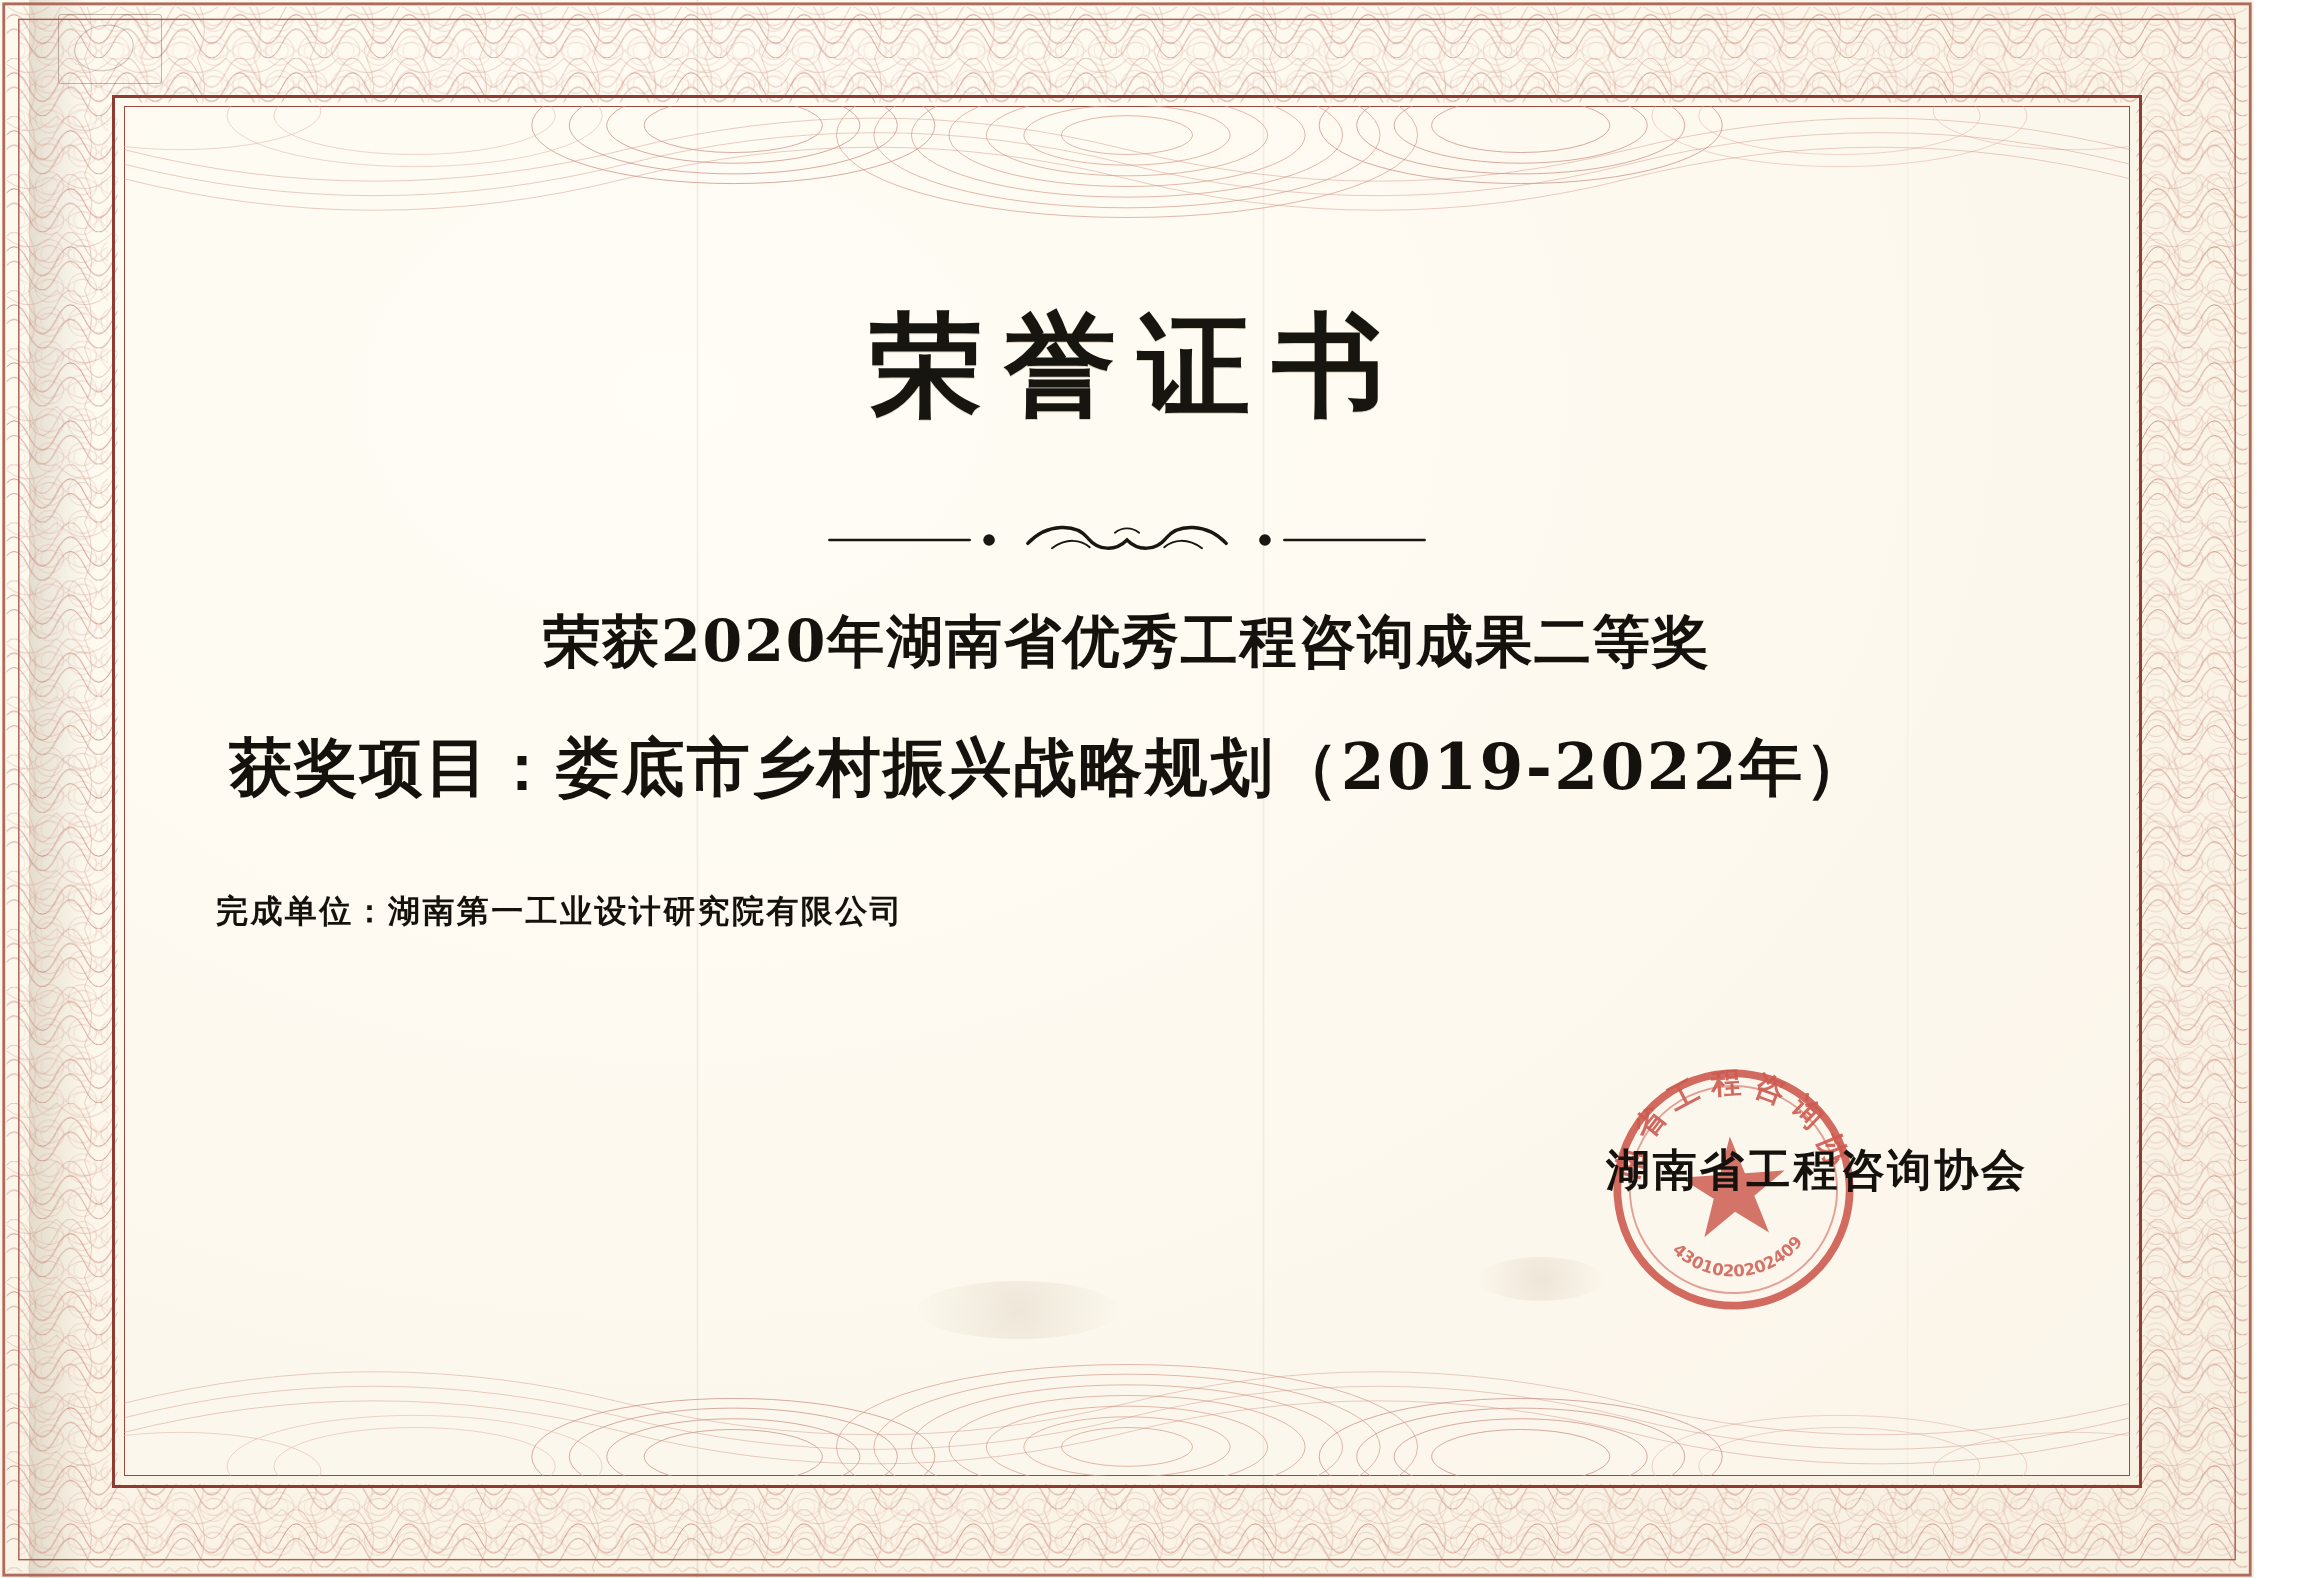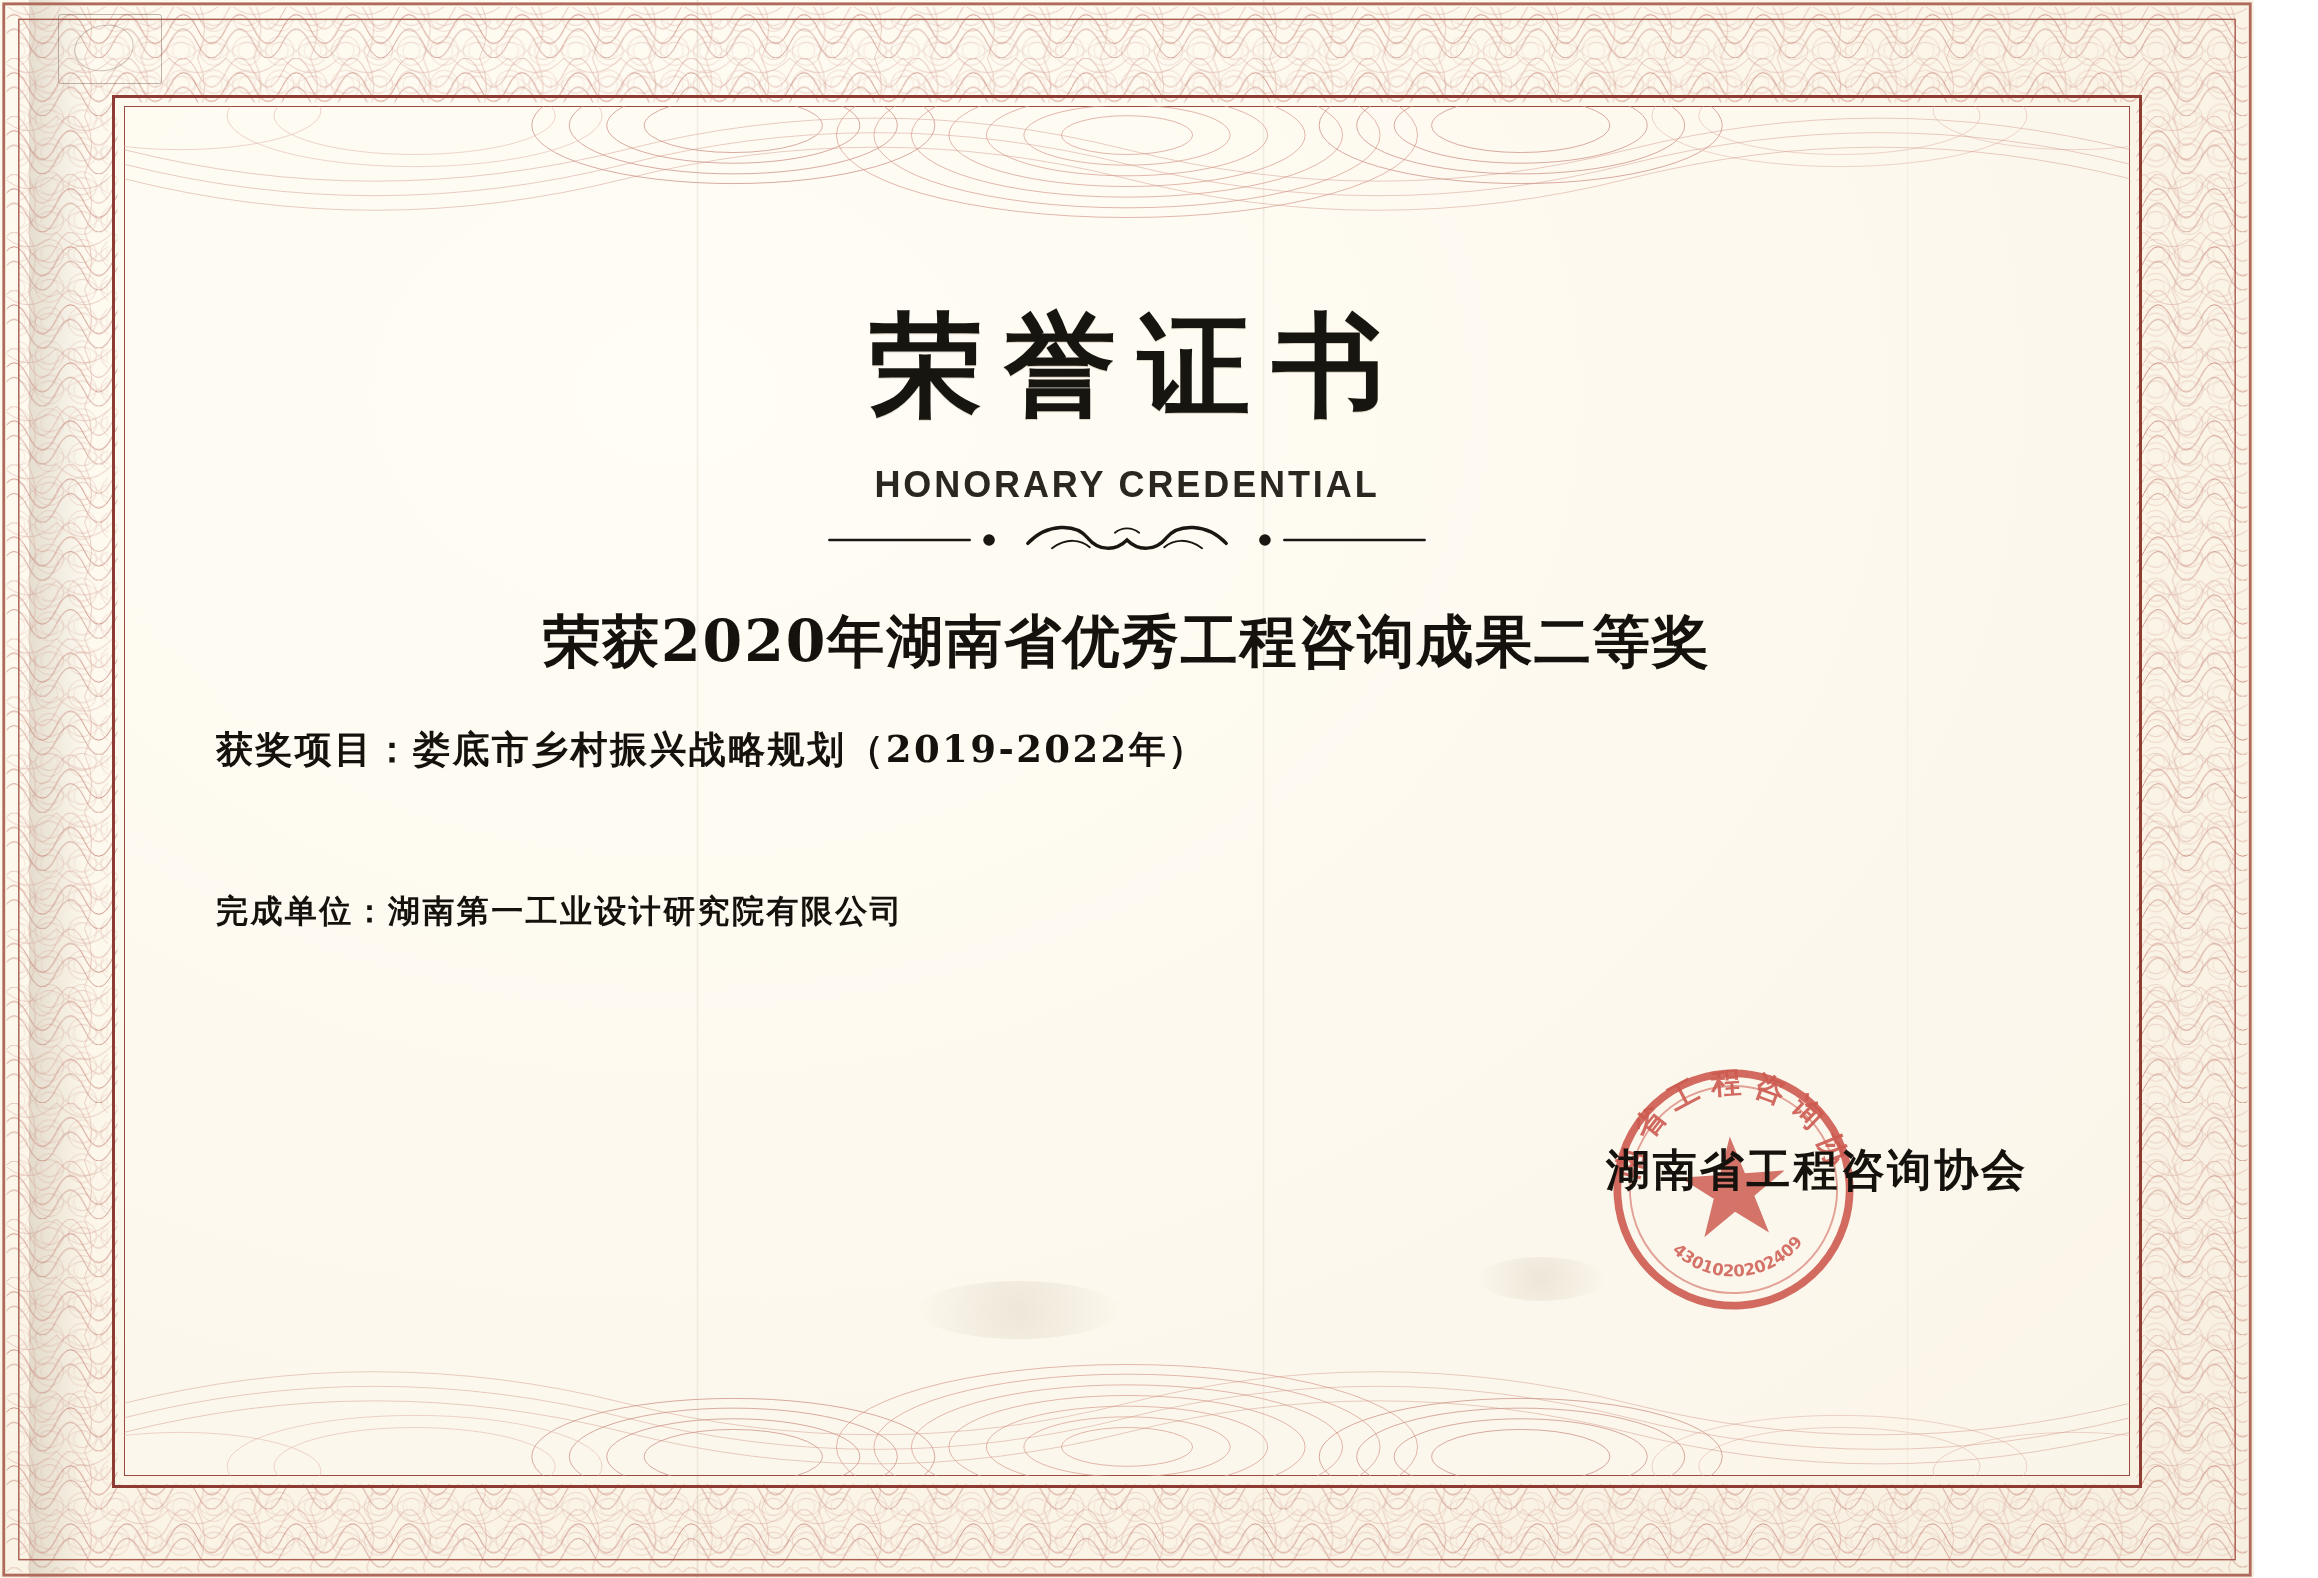--- a/index.html
+++ b/index.html
@@ -142,23 +142,23 @@
     font-family: "DejaVu Serif", serif;
     font-size: 57px;
     font-weight: 700;
     letter-spacing: 1.9px;
     color: #15120d;
     white-space: nowrap;
   }
   .project-line {
     position: absolute;
     top: 619px;
-    left: 92px;
+    left: 105px;
     font-family: "DejaVu Serif", serif;
-    font-size: 37px;
+    font-size: 63px;
     font-weight: 700;
     letter-spacing: 2.4px;
     color: #15120d;
     white-space: nowrap;
   }
   .unit-line {
     position: absolute;
     top: 784px;
     left: 92px;
     font-family: "DejaVu Serif", serif;
@@ -351,21 +351,20 @@
             <path d="M0 120 Q535 250 1070 120 T2140 120 T3210 120 T4280 120"></path>
             <path d="M0 150 Q535 280 1070 150 T2140 150 T3210 150 T4280 150"></path>
             <path d="M0 90 Q535 220 1070 90 T2140 90 T3210 90 T4280 90"></path>
           </g>
         </g>
       </svg>
     </div>
 
     <div class="title-cn">荣誉证书</div>
 
-    <div class="title-en">HONORARY CREDENTIAL</div>
 
     <div class="flourish">
       <svg viewBox="0 0 1250 90" xmlns="http://www.w3.org/2000/svg">
         <g stroke="#1a1712" fill="none" stroke-width="5" stroke-linecap="round">
           <line x1="10" y1="45" x2="300" y2="45"></line>
           <line x1="950" y1="45" x2="1240" y2="45"></line>
           <circle cx="340" cy="45" r="12" fill="#1a1712" stroke="none"></circle>
           <circle cx="910" cy="45" r="12" fill="#1a1712" stroke="none"></circle>
           <path d="M420 52 C460 10, 520 10, 545 42 C565 66, 600 70, 625 45 C650 70, 685 66, 705 42 C730 10, 790 10, 830 52" stroke-width="7"></path>
           <path d="M470 62 C500 40, 530 44, 548 60" stroke-width="4"></path>

